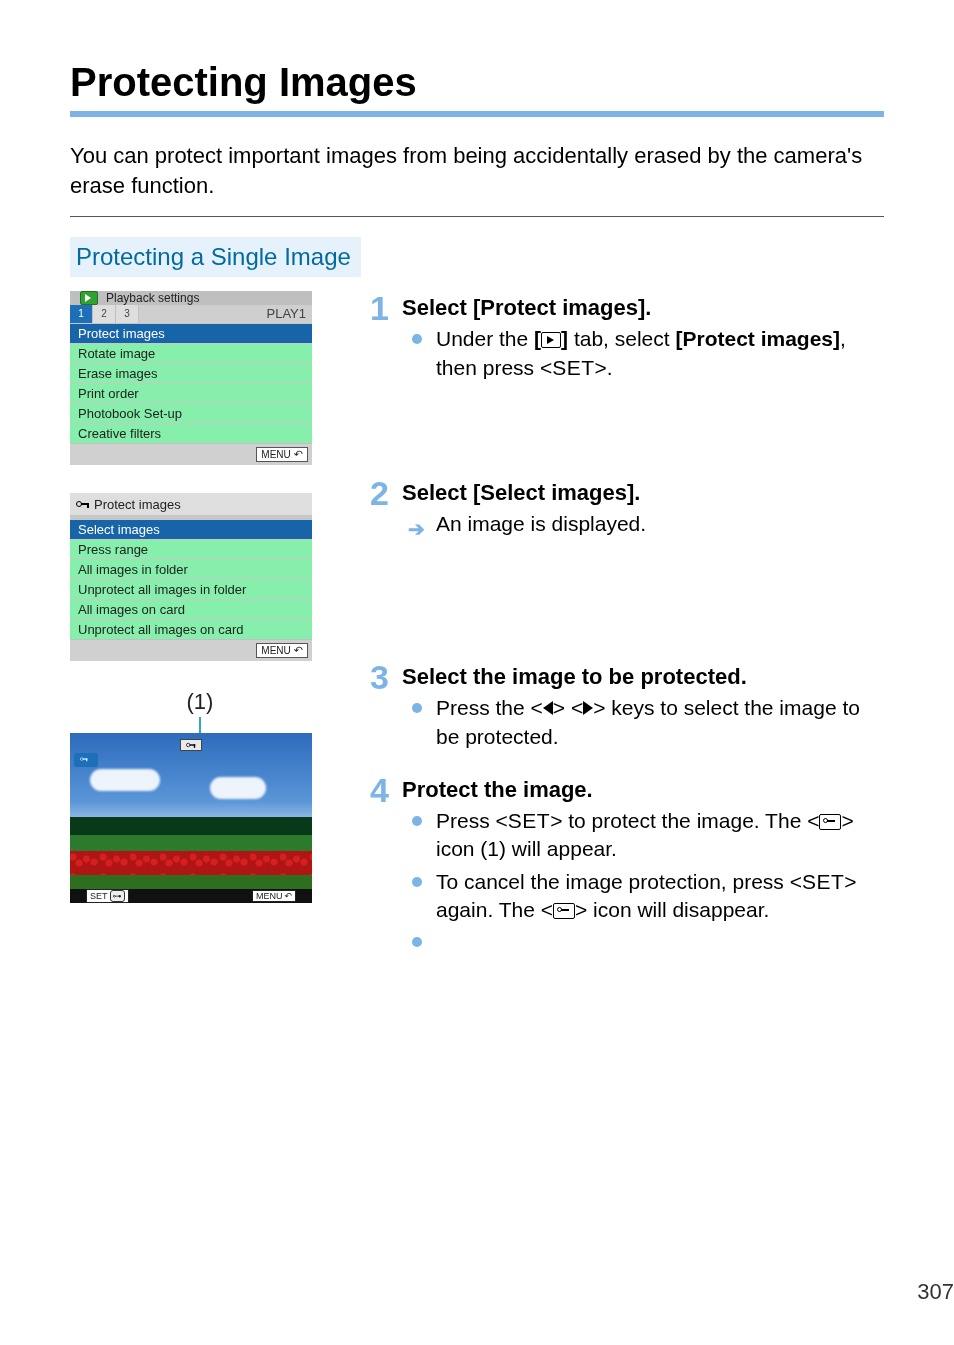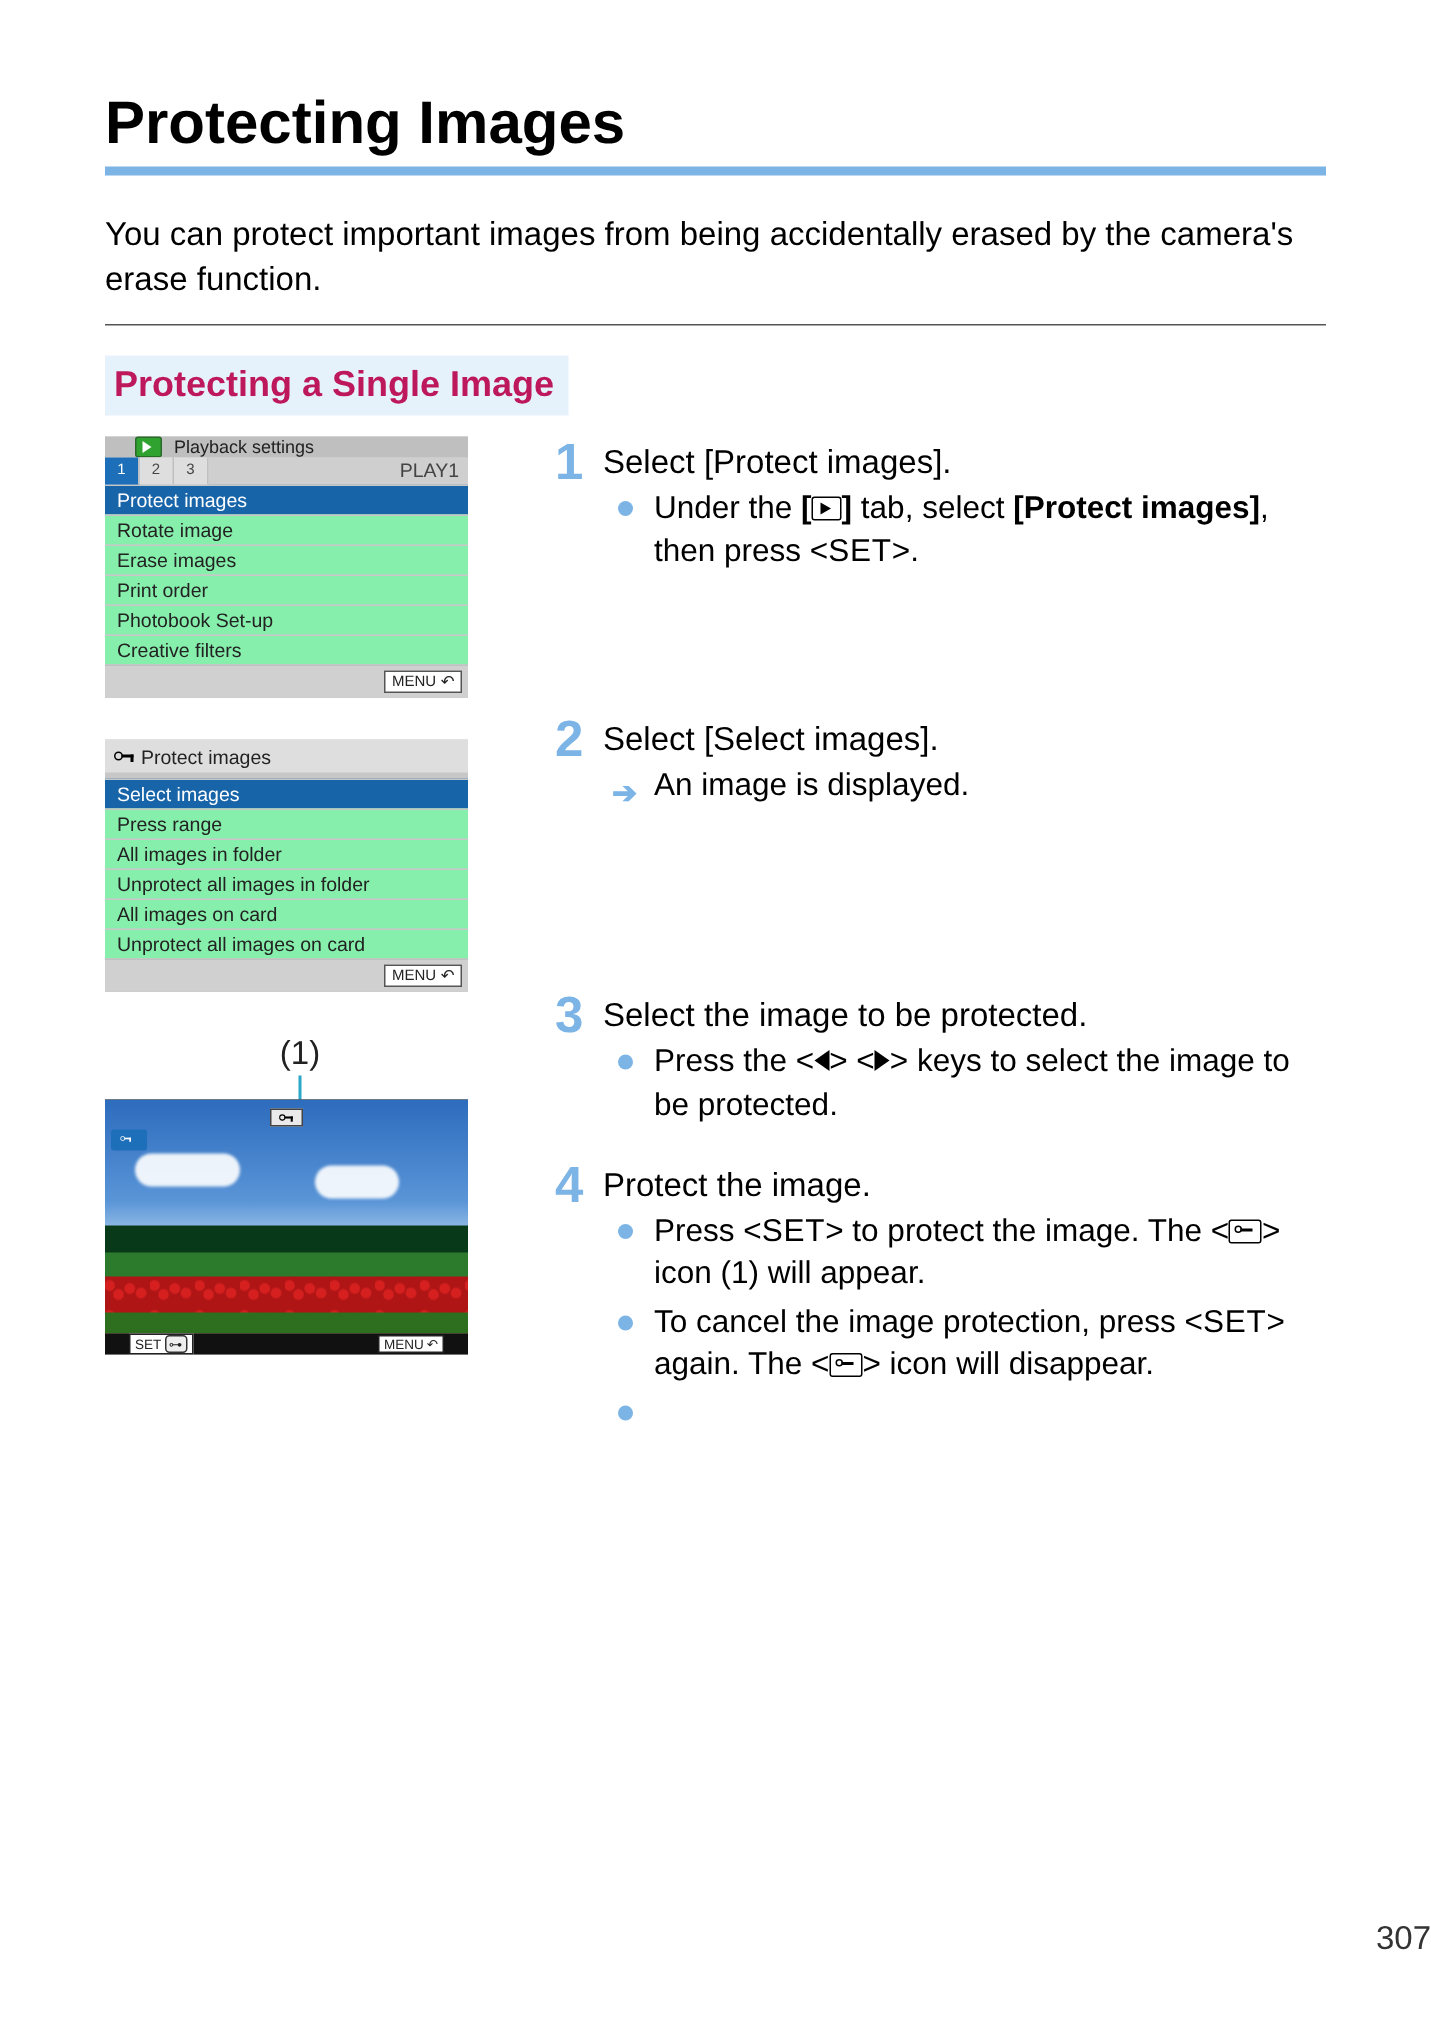--- a/index.html
+++ b/index.html
@@ -31,23 +31,23 @@
     line-height: 1.35;
     margin-bottom: 16px;
   }
   .thin-rule {
     border: none;
     border-top: 1px solid #555;
     margin: 0 0 20px 0;
   }
   .subheading {
     background: #e6f2fb;
-    color: #be185d;
+    color: #0369a1;
     font-size: 24px;
-    font-weight: bold;
+    font-weight: normal;
     padding: 6px 10px 6px 6px;
     display: inline-block;
     margin-bottom: 14px;
   }
   .cols {
     display: flex;
     align-items: flex-start;
   }
   .left-col {
     width: 260px;
@@ -63,21 +63,21 @@
     background: #d0d0d0;
     box-shadow: 0 0 0 1px #b3b3b3 inset;
     font-family: "Segoe UI", Arial, sans-serif;
     margin-bottom: 28px;
   }
   .cam-header {
     display: flex;
     align-items: center;
     background: #bfbfbf;
     height: 14px;
-    padding: 0 20px;
+    padding: 0 10px;
     font-size: 12px;
     color: #222;
   }
   .cam-header .play-ico {
     width: 16px; height: 12px;
     border: 1px solid #2a6b2a;
     border-radius: 2px;
     background: #2fa22f;
     margin-right: 8px;
     position: relative;
@@ -301,21 +301,21 @@
     line-height: 1;
     width: 26px;
     flex: 0 0 26px;
     margin-right: 6px;
   }
   .step .step-body {
     flex: 1 1 auto;
   }
   .step .step-title {
     font-size: 22px;
-    font-weight: normal;
+    font-weight: bold;
     margin: 4px 0 4px 0;
   }
   .bullets {
     list-style: none;
     margin: 0;
     padding: 0;
   }
   .bullets li {
     position: relative;
     padding-left: 34px;

